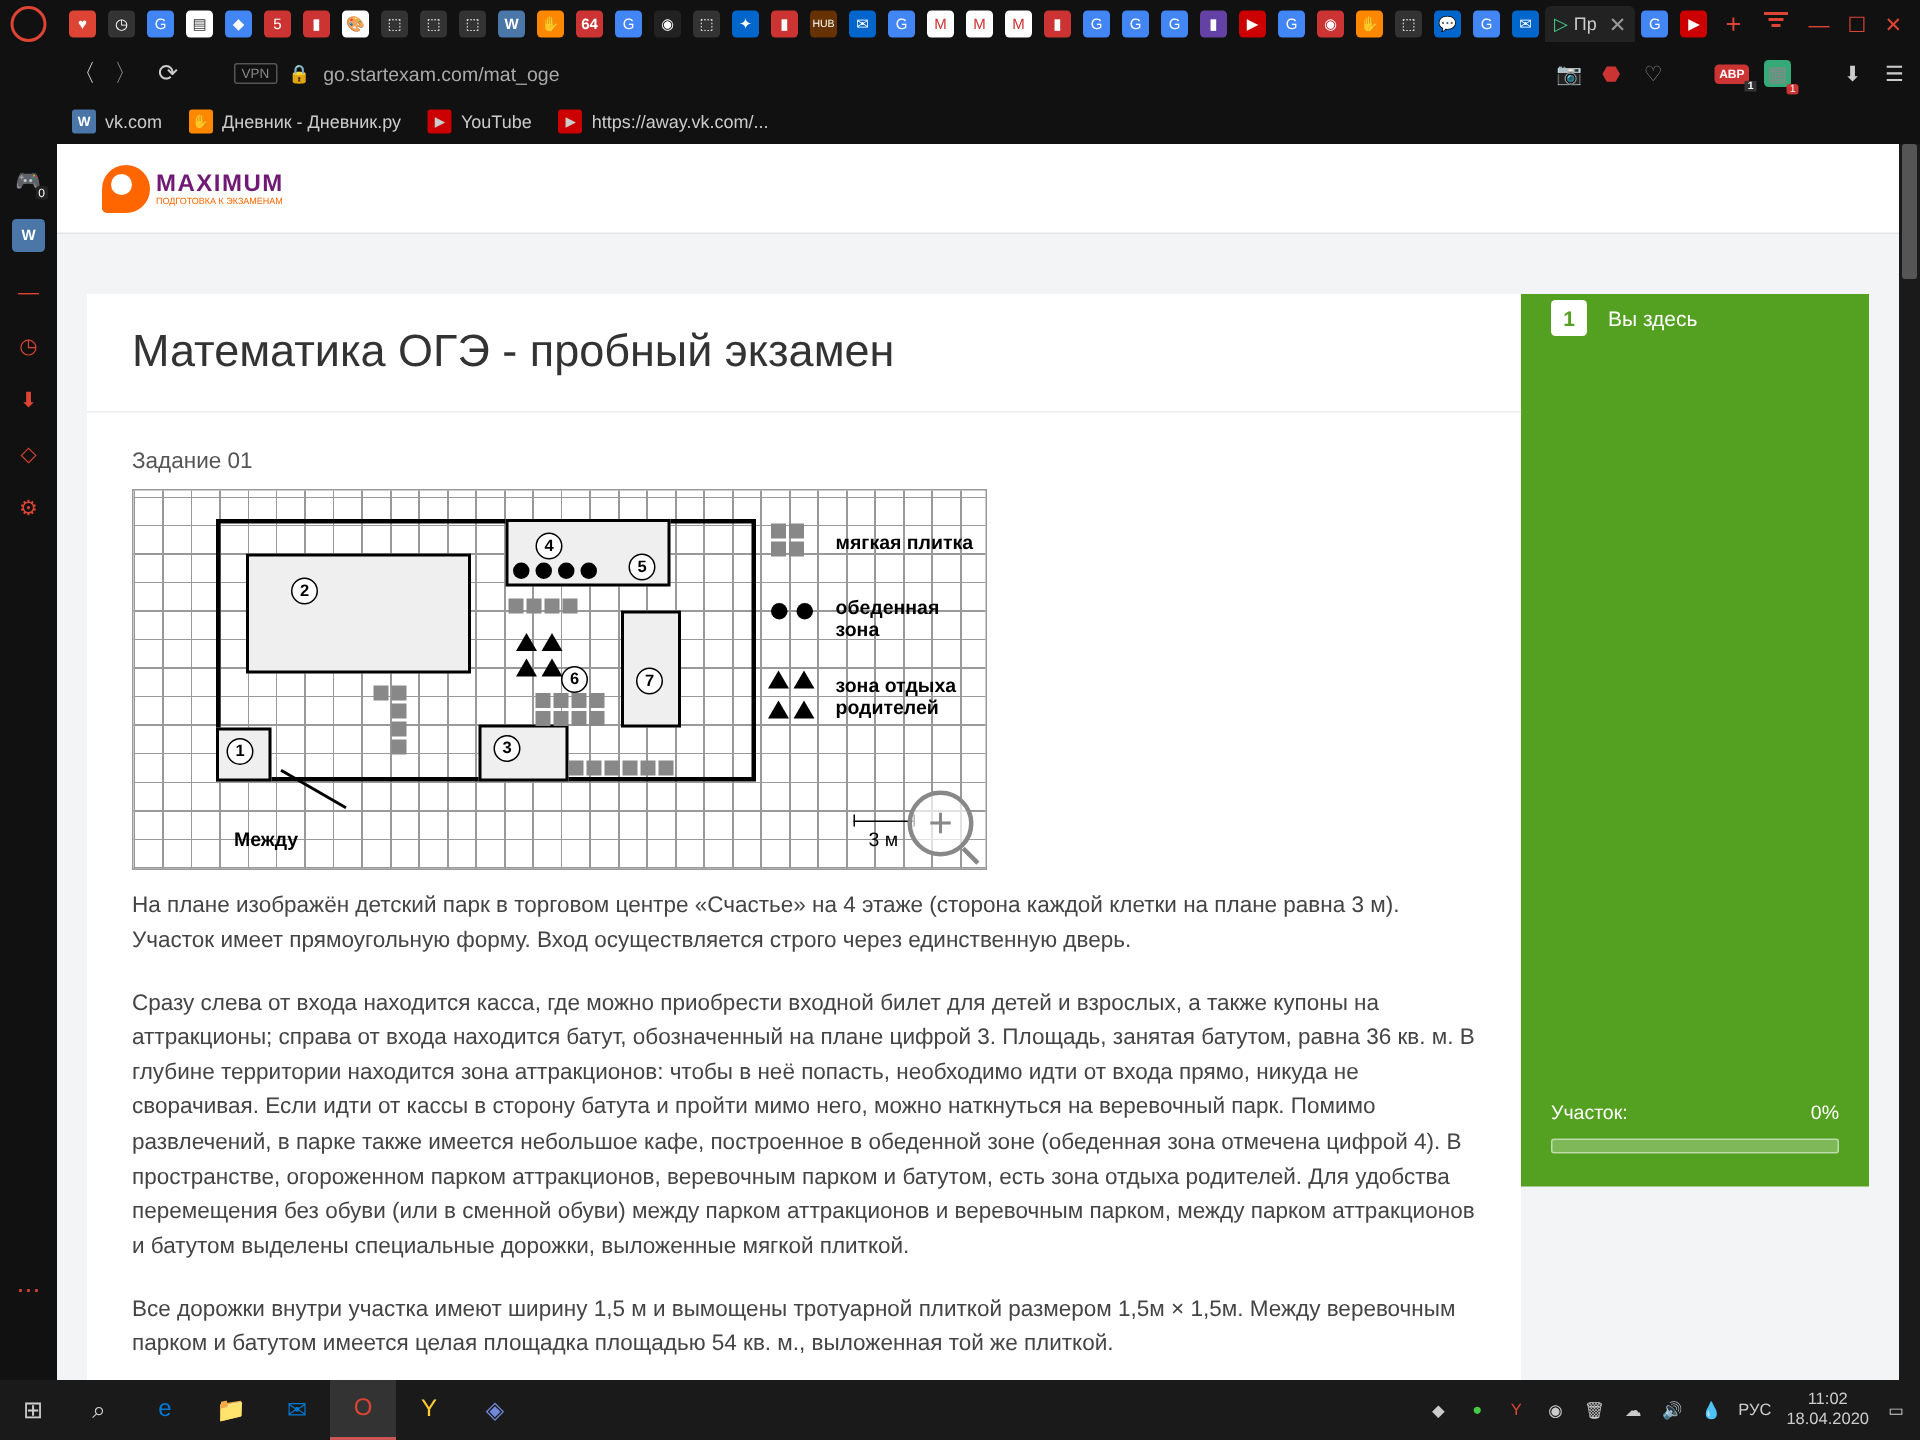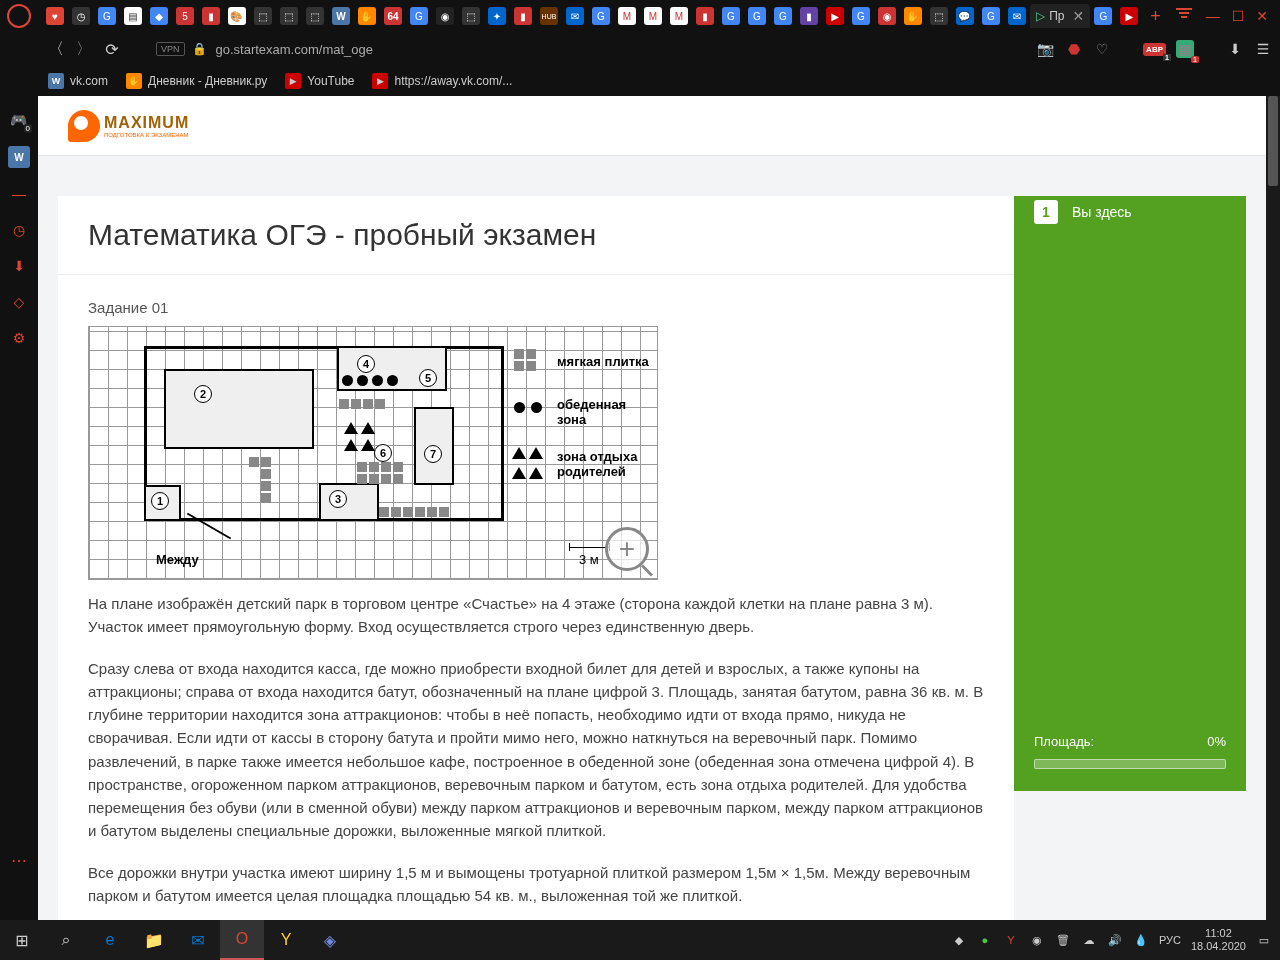--- a/index.html
+++ b/index.html
@@ -42,21 +42,21 @@
   
   
   .viewport { position: absolute; left: 38px; top: 96px; right: 14px; bottom: 40px; background: #f2f4f6; overflow: hidden; }
   .scrollbar { position: absolute; right: 0; top: 96px; width: 14px; bottom: 40px; background: #1a1a1a; }
   .scroll-thumb { position: absolute; top: 0; left: 2px; right: 2px; height: 90px; background: #555; border-radius: 2px; }
   
   .site-header { height: 60px; background: #fff; border-bottom: 1px solid #e5e5e5; display: flex; align-items: center; padding: 0 30px; }
   .logo-max { display: flex; align-items: center; gap: 4px; }
   .logo-swirl { width: 32px; height: 32px; background: #f60; border-radius: 50% 50% 50% 10%; position: relative; }
   .logo-swirl::after { content: ''; position: absolute; top: 6px; left: 6px; width: 14px; height: 14px; background: #fff; border-radius: 50%; }
-  .logo-text { color: #a16207; font-weight: bold; font-size: 16px; letter-spacing: 1px; }
+  .logo-text { color: #701a75; font-weight: bold; font-size: 16px; letter-spacing: 1px; }
   .logo-sub { color: #f60; font-size: 6px; }
   
   .content-wrap { display: flex; padding: 40px 20px 0 20px; gap: 0; }
   .main-panel { flex: 1; background: #fff; padding: 0; margin-right: 0; }
   .main-header { padding: 22px 30px; border-bottom: 1px solid #eee; }
   .main-title { font-size: 30px; color: #333; font-weight: normal; }
   .main-body { padding: 24px 30px; }
   .task-label { color: #555; font-size: 15px; margin-bottom: 10px; }
   
   .plan-img { width: 570px; height: 254px; border: 1px solid #999; background: #fff; position: relative; margin-bottom: 12px;
@@ -312,21 +312,21 @@
       </div>
     </div>
 
     <div class="side-panel">
       <div class="here-row">
         <div class="here-num">1</div>
         <span>Вы здесь</span>
       </div>
       <div class="progress-block">
         <div class="prog-row">
-          <span>Площадь:</span>
+          <span>Участок:</span>
           <span>0%</span>
         </div>
         <div class="prog-bar"></div>
       </div>
     </div>
   </div>
 </div>
 
 <div class="scrollbar">
   <div class="scroll-thumb"></div>

